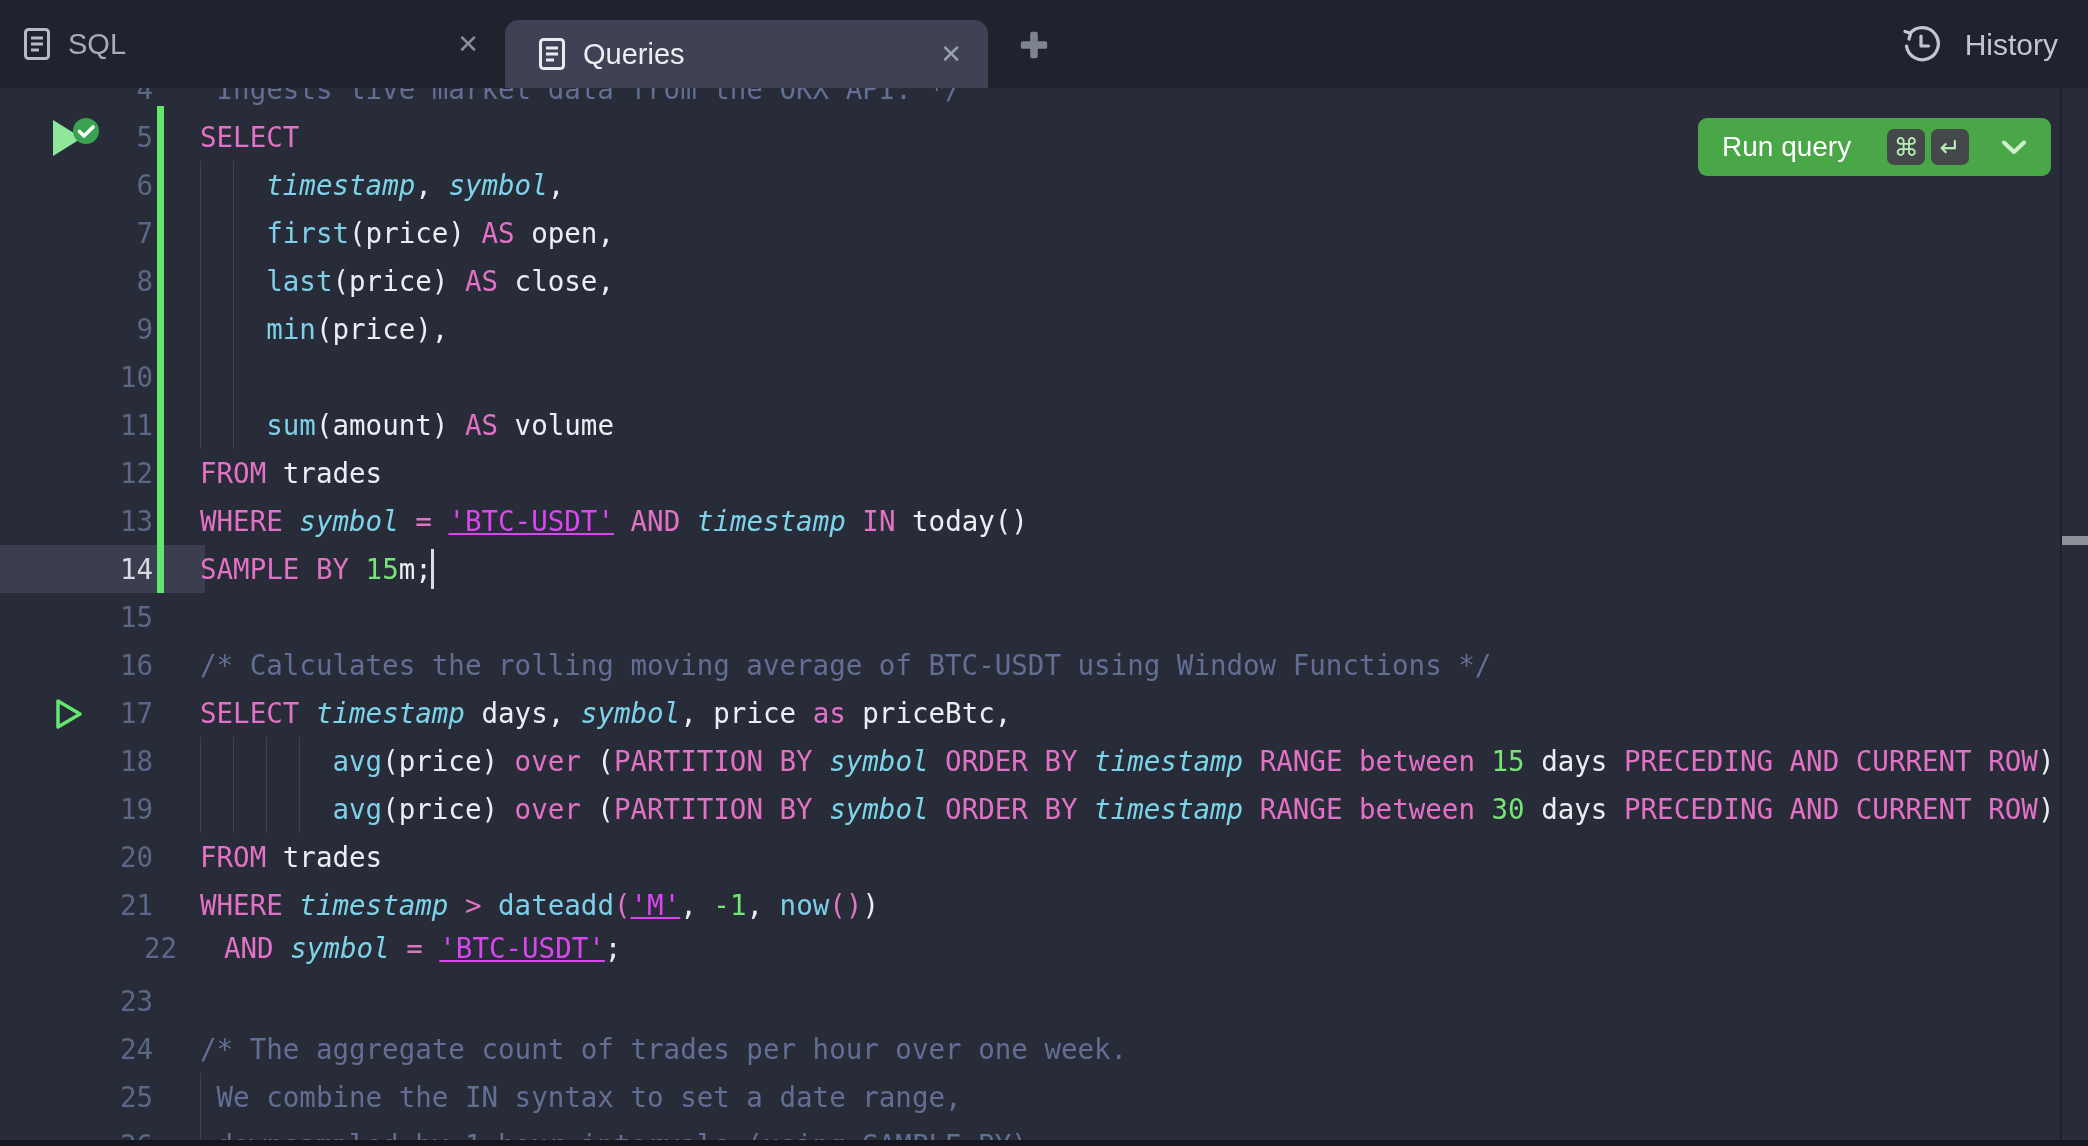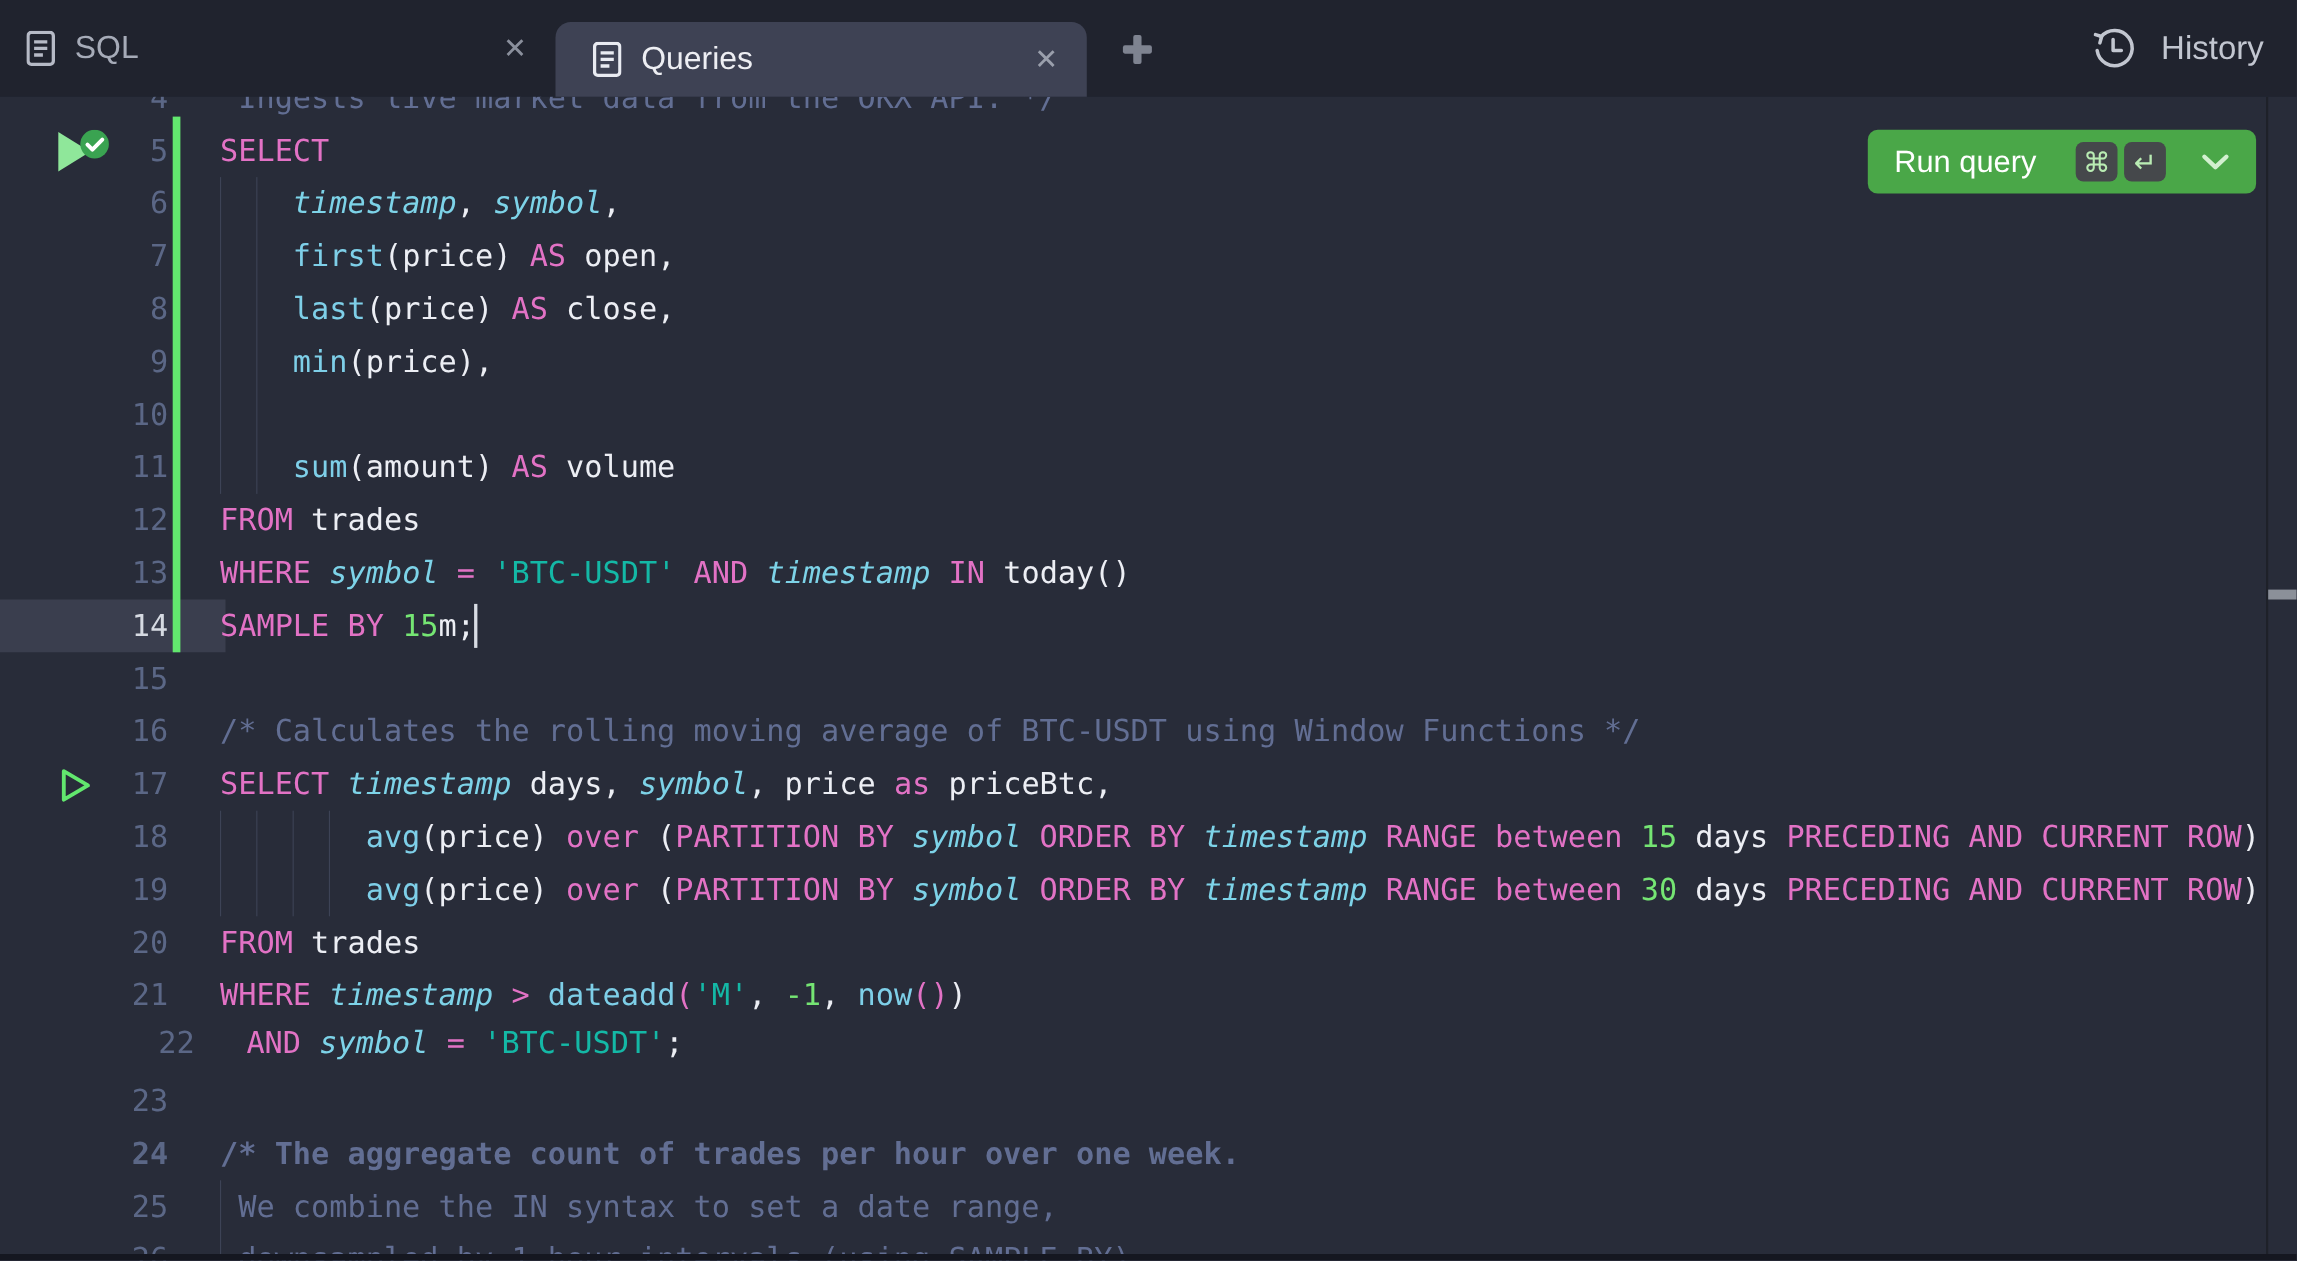--- a/index.html
+++ b/index.html
@@ -43,21 +43,21 @@
   .guide{position:absolute;width:1px;background:#3d4356;z-index:2;}
   .code-line{position:absolute;left:0;width:2060px;height:48px;z-index:3;white-space:pre;
              font-family:"DejaVu Sans Mono",monospace;font-size:27.5px;line-height:48px;color:#eceef4;}
   .lnum{position:absolute;left:0;top:0;width:153px;text-align:right;color:#5b6786;}
   .lnum.cur{color:#d6dae2;}
   .code-text{position:absolute;left:200px;top:0;}
   .gicon{position:absolute;z-index:4;display:flex;}
   .t-kw{color:#e272c5;}
   .t-fn{color:#7ecfe8;}
   .t-id{color:#7dd3e8;font-style:italic;}
-  .t-str{color:#14b8a6;}
+  .t-str{color:#d946ef;text-decoration:underline;}
   .t-num{color:#75e573;}
   .t-com{color:#626e93;}
   .t-w{color:#eceef4;}
 
   
   .ruler-sep{position:absolute;left:2060px;top:88px;width:2px;height:1052px;background:#1e2129;z-index:6;}
   .ruler{position:absolute;left:2062px;top:88px;width:26px;height:1052px;z-index:6;}
   .ruler-mark{position:absolute;left:0;top:448px;width:26px;height:9px;background:#8b9099;}
   .bottom-strip{position:absolute;left:0;top:1140px;width:2088px;height:6px;background:#151720;z-index:7;}
 </style>
@@ -82,21 +82,21 @@
         <div class="code-line" style="top: 545px;"><span class="lnum cur">14</span><span class="code-text"><span class="t-kw">SAMPLE</span><span class="t-w"> </span><span class="t-kw">BY</span><span class="t-w"> </span><span class="t-num">15</span><span class="t-w">m;</span></span></div>
         <div class="code-line" style="top: 593px;"><span class="lnum">15</span><span class="code-text"></span></div>
         <div class="code-line" style="top: 641px;"><span class="lnum">16</span><span class="code-text"><span class="t-com">/* Calculates the rolling moving average of BTC-USDT using Window Functions */</span></span></div>
         <div class="code-line" style="top: 689px;"><span class="lnum">17</span><span class="code-text"><span class="t-kw">SELECT</span><span class="t-w"> </span><span class="t-id">timestamp</span><span class="t-w"> days, </span><span class="t-id">symbol</span><span class="t-w">, price </span><span class="t-kw">as</span><span class="t-w"> priceBtc,</span></span></div>
         <div class="code-line" style="top: 737px;"><span class="lnum">18</span><span class="code-text"><span class="t-w">        </span><span class="t-fn">avg</span><span class="t-w">(price) </span><span class="t-kw">over</span><span class="t-w"> (</span><span class="t-kw">PARTITION BY</span><span class="t-w"> </span><span class="t-id">symbol</span><span class="t-w"> </span><span class="t-kw">ORDER BY</span><span class="t-w"> </span><span class="t-id">timestamp</span><span class="t-w"> </span><span class="t-kw">RANGE</span><span class="t-w"> </span><span class="t-kw">between</span><span class="t-w"> </span><span class="t-num">15</span><span class="t-w"> days </span><span class="t-kw">PRECEDING AND CURRENT ROW</span><span class="t-w">)</span></span></div>
         <div class="code-line" style="top: 785px;"><span class="lnum">19</span><span class="code-text"><span class="t-w">        </span><span class="t-fn">avg</span><span class="t-w">(price) </span><span class="t-kw">over</span><span class="t-w"> (</span><span class="t-kw">PARTITION BY</span><span class="t-w"> </span><span class="t-id">symbol</span><span class="t-w"> </span><span class="t-kw">ORDER BY</span><span class="t-w"> </span><span class="t-id">timestamp</span><span class="t-w"> </span><span class="t-kw">RANGE</span><span class="t-w"> </span><span class="t-kw">between</span><span class="t-w"> </span><span class="t-num">30</span><span class="t-w"> days </span><span class="t-kw">PRECEDING AND CURRENT ROW</span><span class="t-w">)</span></span></div>
         <div class="code-line" style="top: 833px;"><span class="lnum">20</span><span class="code-text"><span class="t-kw">FROM</span><span class="t-w"> trades</span></span></div>
         <div class="code-line" style="top: 881px;"><span class="lnum">21</span><span class="code-text"><span class="t-kw">WHERE</span><span class="t-w"> </span><span class="t-id">timestamp</span><span class="t-w"> </span><span class="t-kw">&gt;</span><span class="t-w"> </span><span class="t-fn">dateadd</span><span class="t-kw">(</span><span class="t-str">'M'</span><span class="t-w">, </span><span class="t-num">-1</span><span class="t-w">, </span><span class="t-fn">now</span><span class="t-kw">()</span><span class="t-w">)</span></span></div>
         <div class="code-line" style="top: 924px; margin-left: 24px;"><span class="lnum">22</span><span class="code-text"><span class="t-kw">AND</span><span class="t-w"> </span><span class="t-id">symbol</span><span class="t-w"> </span><span class="t-kw">=</span><span class="t-w"> </span><span class="t-str">'BTC-USDT'</span><span class="t-w">;</span></span></div>
         <div class="code-line" style="top: 977px;"><span class="lnum">23</span><span class="code-text"></span></div>
-        <div class="code-line" style="top: 1025px; font-weight: bold;"><span class="lnum">24</span><span class="code-text"><span class="t-com">/* The aggregate count of trades per hour over one week.</span></span></div>
+        <div class="code-line" style="top: 1025px;"><span class="lnum">24</span><span class="code-text"><span class="t-com">/* The aggregate count of trades per hour over one week.</span></span></div>
         <div class="code-line" style="top: 1073px;"><span class="lnum">25</span><span class="code-text"><span class="t-com"> We combine the IN syntax to set a date range,</span></span></div>
         <div class="code-line" style="top: 1121px;"><span class="lnum">26</span><span class="code-text"><span class="t-com"> downsampled by 1 hour intervals (using SAMPLE BY)</span></span></div>
       </div>
     <div id="guides">
         <div class="guide" style="left: 200px; top: 161px; height: 288px;"></div>
         <div class="guide" style="left: 233px; top: 161px; height: 288px;"></div>
         <div class="guide" style="left: 200px; top: 737px; height: 96px;"></div>
         <div class="guide" style="left: 233px; top: 737px; height: 96px;"></div>
         <div class="guide" style="left: 266px; top: 737px; height: 96px;"></div>
         <div class="guide" style="left: 299px; top: 737px; height: 96px;"></div>

